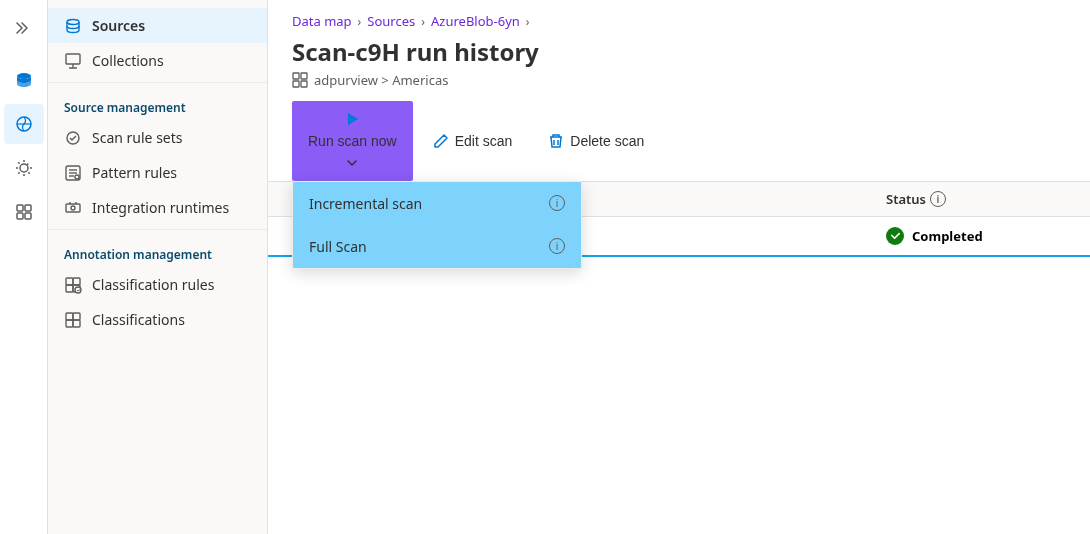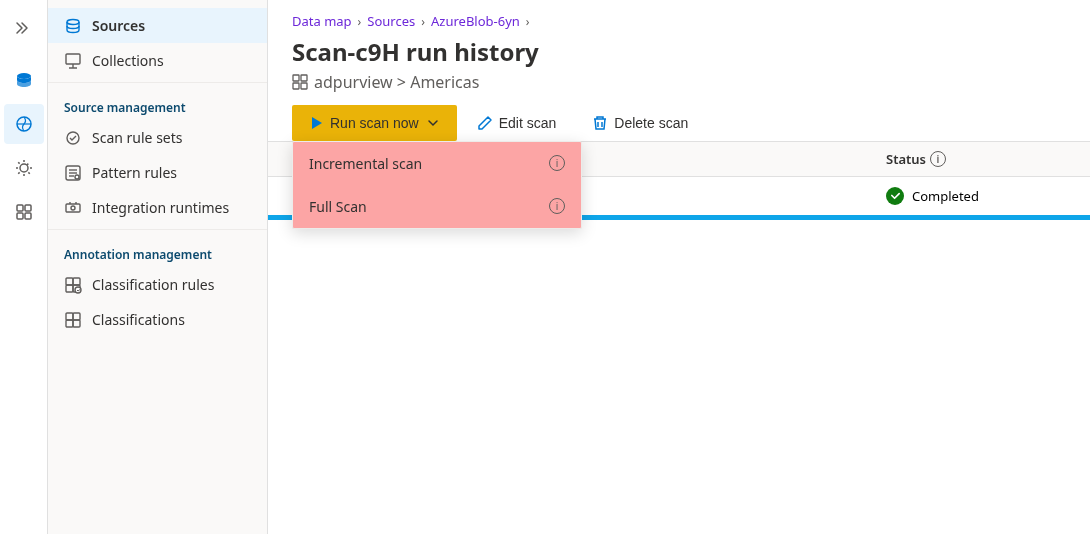--- a/index.html
+++ b/index.html
@@ -106,21 +106,21 @@
       font-size: 24px;
       font-weight: 700;
       color: #323130;
       line-height: 1.2;
     }
     .page-subtitle {
       display: flex;
       align-items: center;
       gap: 6px;
       color: #605e5c;
-      font-size: 16px;
+      font-size: 13px;
       margin-top: 4px;
     }
     .page-subtitle svg { width: 16px; height: 16px; }
 
     
     .toolbar {
       display: flex;
       align-items: center;
       gap: 0;
       padding: 0 24px 0 24px;
@@ -134,22 +134,23 @@
       padding: 10px 16px;
       background: #f3f2f1;
       border: none;
       cursor: pointer;
       font-size: 14px;
       color: #323130;
       border-radius: 2px;
       margin-right: 4px;
     }
     .toolbar-btn.primary {
-      background: #eab308;
+      background: #8b5cf6;
       font-weight: 500;
+      flex-direction: column;
     }
     .toolbar-btn svg { width: 16px; height: 16px; color: #0078d4; }
 
     .toolbar-btn-text {
       display: flex;
       align-items: center;
       gap: 6px;
       padding: 10px 16px;
       background: transparent;
       border: none;
@@ -162,21 +163,21 @@
     .toolbar-btn-text svg { width: 16px; height: 16px; color: #0078d4; }
 
     
     .dropdown-container {
       position: relative;
     }
     .dropdown-menu {
       position: absolute;
       top: 100%;
       left: 0;
-      background: #fca5a5;
+      background: #7dd3fc;
       border: 1px solid #edebe9;
       box-shadow: 0 4px 16px rgba(0,0,0,0.15);
       min-width: 290px;
       z-index: 100;
       border-radius: 2px;
     }
     .dropdown-item {
       display: flex;
       align-items: center;
       justify-content: space-between;
@@ -206,22 +207,23 @@
     .th-status {
       width: 180px;
       display: flex;
       align-items: center;
       gap: 4px;
     }
     .table-row-data {
       display: flex;
       align-items: flex-start;
       padding: 10px 24px;
-      border-bottom: 5px solid #0ea5e9;
+      border-bottom: 2px solid #0ea5e9;
       font-size: 13px;
+      font-weight: bold;
     }
     .td-run-id {
       flex: 1;
       min-width: 200px;
       color: #0078d4;
       cursor: pointer;
     }
     .td-status {
       width: 180px;
       display: flex;

